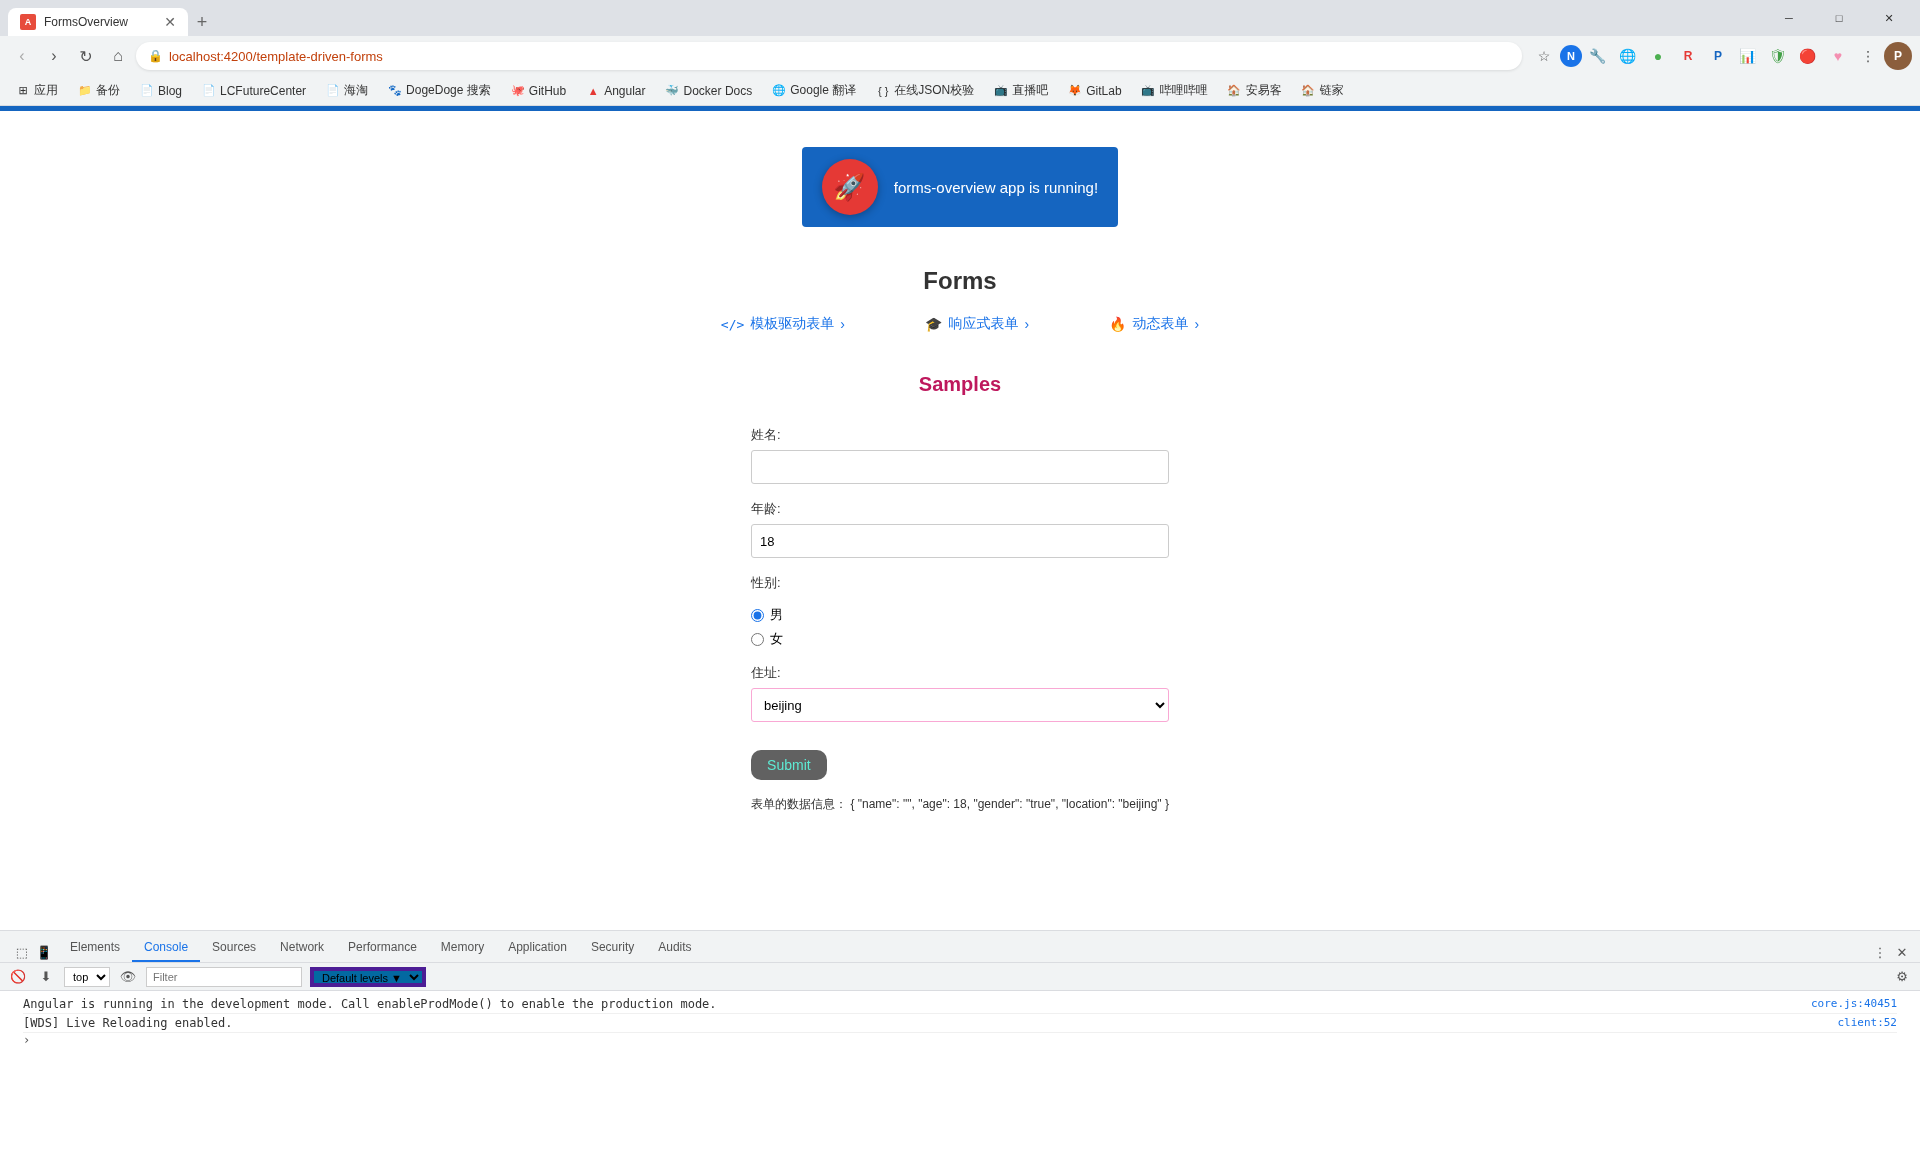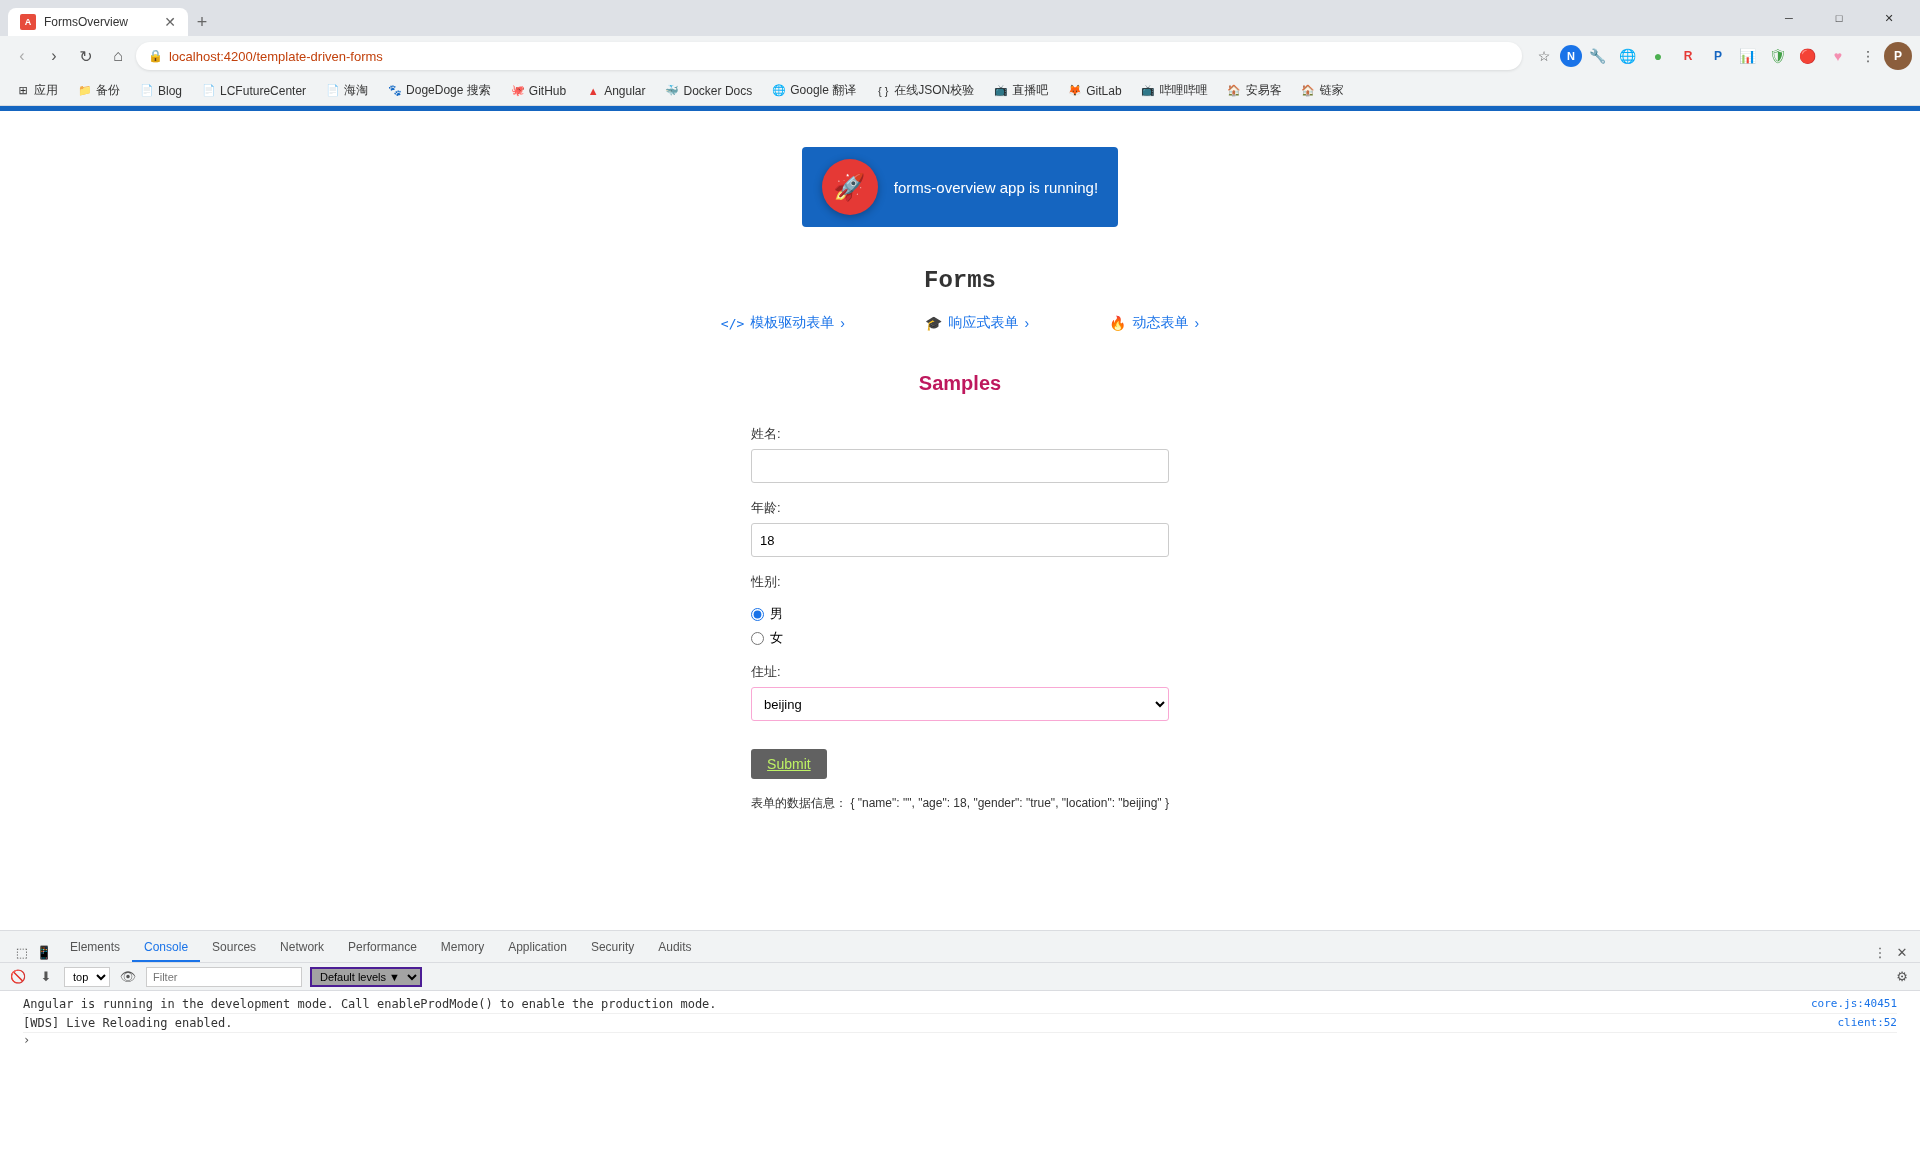--- a/index.html
+++ b/index.html
@@ -41,54 +41,54 @@
     
     .app-header { height: 5px; background: #1565c0; }
     
     .app-content { flex: 1; background: white; overflow-y: auto; display: flex; flex-direction: column; }
 
     .app-notification { background: #1565c0; display: flex; align-items: center; padding: 12px 20px; gap: 16px; max-width: 320px; margin: 20px auto; border-radius: 4px; position: relative; }
     .rocket-circle { width: 56px; height: 56px; background: #e53935; border-radius: 50%; display: flex; align-items: center; justify-content: center; flex-shrink: 0; box-shadow: 0 2px 8px rgba(0,0,0,0.3); }
     .rocket-icon { font-size: 26px; }
     .notification-text { color: white; font-size: 15px; font-weight: 500; }
 
-    .forms-title { text-align: center; font-size: 24px; font-weight: bold; color: #333; margin: 20px 0 10px; font-family: Liberation Mono, monospace; }
+    .forms-title { text-align: center; font-size: 24px; font-weight: bold; color: #333; margin: 20px 0 10px; }
 
     .nav-links { display: flex; justify-content: center; gap: 80px; margin: 10px 0 20px; }
     .nav-link { display: flex; align-items: center; gap: 6px; color: #1a73e8; text-decoration: none; font-size: 14px; cursor: pointer; }
 
     .samples-title { text-align: center; font-size: 20px; font-weight: bold; color: #be185d; margin: 20px 0 30px; }
 
     .form-container { max-width: 500px; margin: 0 auto; padding: 0 20px 40px; }
     .form-group { margin-bottom: 16px; }
     .form-label { display: block; font-size: 13px; color: #333; margin-bottom: 6px; }
     .form-input { width: 100%; height: 34px; border: 1px solid #ccc; border-radius: 3px; padding: 4px 8px; font-size: 13px; }
 
     .gender-group { margin-bottom: 16px; }
     .gender-label { font-size: 13px; color: #333; margin-bottom: 14px; display: block; }
     .radio-option { display: flex; align-items: center; gap: 6px; margin-bottom: 6px; font-size: 13px; cursor: pointer; }
     .radio-input { accent-color: #1a73e8; }
 
     .select-group { margin-bottom: 28px; }
     .select-input { width: 100%; height: 34px; border: 1px solid #f9a8d4; border-radius: 3px; padding: 4px 8px; font-size: 13px; background: white; cursor: pointer; }
 
-    .submit-btn { background: #616161; color: #bef264; border: none; padding: 7px 16px; font-size: 14px; border-radius: 3px; cursor: pointer; text-decoration: underline; }
+    .submit-btn { background: #616161; color: #5eead4; border: none; padding: 7px 16px; font-size: 14px; border-radius: 10px; cursor: pointer; }
 
     .form-data { font-size: 12px; color: #333; margin-top: 16px; }
 
     
     .devtools { height: 230px; background: #ffffff; border-top: 1px solid #dadce0; display: flex; flex-direction: column; }
     .devtools-tabs { height: 32px; background: #f1f3f4; display: flex; align-items: flex-end; border-bottom: 1px solid #dadce0; padding: 0 8px; }
     .devtools-tab { padding: 6px 12px; font-size: 12px; color: #555; cursor: pointer; border-bottom: 2px solid transparent; }
     .devtools-tab.active { color: #1a73e8; border-bottom: 2px solid #1a73e8; }
     .devtools-toolbar { height: 28px; background: #f1f3f4; display: flex; align-items: center; padding: 0 8px; gap: 8px; border-bottom: 1px solid #dadce0; }
     .devtools-context { display: flex; align-items: center; gap: 4px; }
     .context-select { height: 20px; font-size: 11px; border: 1px solid #ccc; background: white; padding: 0 4px; }
     .filter-input { height: 20px; font-size: 11px; border: 1px solid #ccc; padding: 0 6px; min-width: 120px; }
-    .level-select { height: 20px; font-size: 11px; border: 2px solid #4c1d95; background: #a3a3a3; padding: 0 4px; }
+    .level-select { height: 20px; font-size: 11px; border: 4px solid #4c1d95; background: #0369a1; padding: 0 4px; }
     .devtools-content { flex: 1; padding: 4px 23px; font-family: monospace; font-size: 12px; color: #333; overflow-y: auto; }
     .console-msg { padding: 2px 0; border-bottom: 1px solid #f0f0f0; display: flex; justify-content: space-between; }
     .console-link { color: #1a73e8; text-decoration: none; font-size: 11px; }
     .console-prompt { color: #555; }
     .dt-icon { width: 20px; height: 20px; display: flex; align-items: center; justify-content: center; font-size: 13px; cursor: pointer; color: #555; }
   </style>
 </head>
 <body>
 
 <div class="browser-frame">

